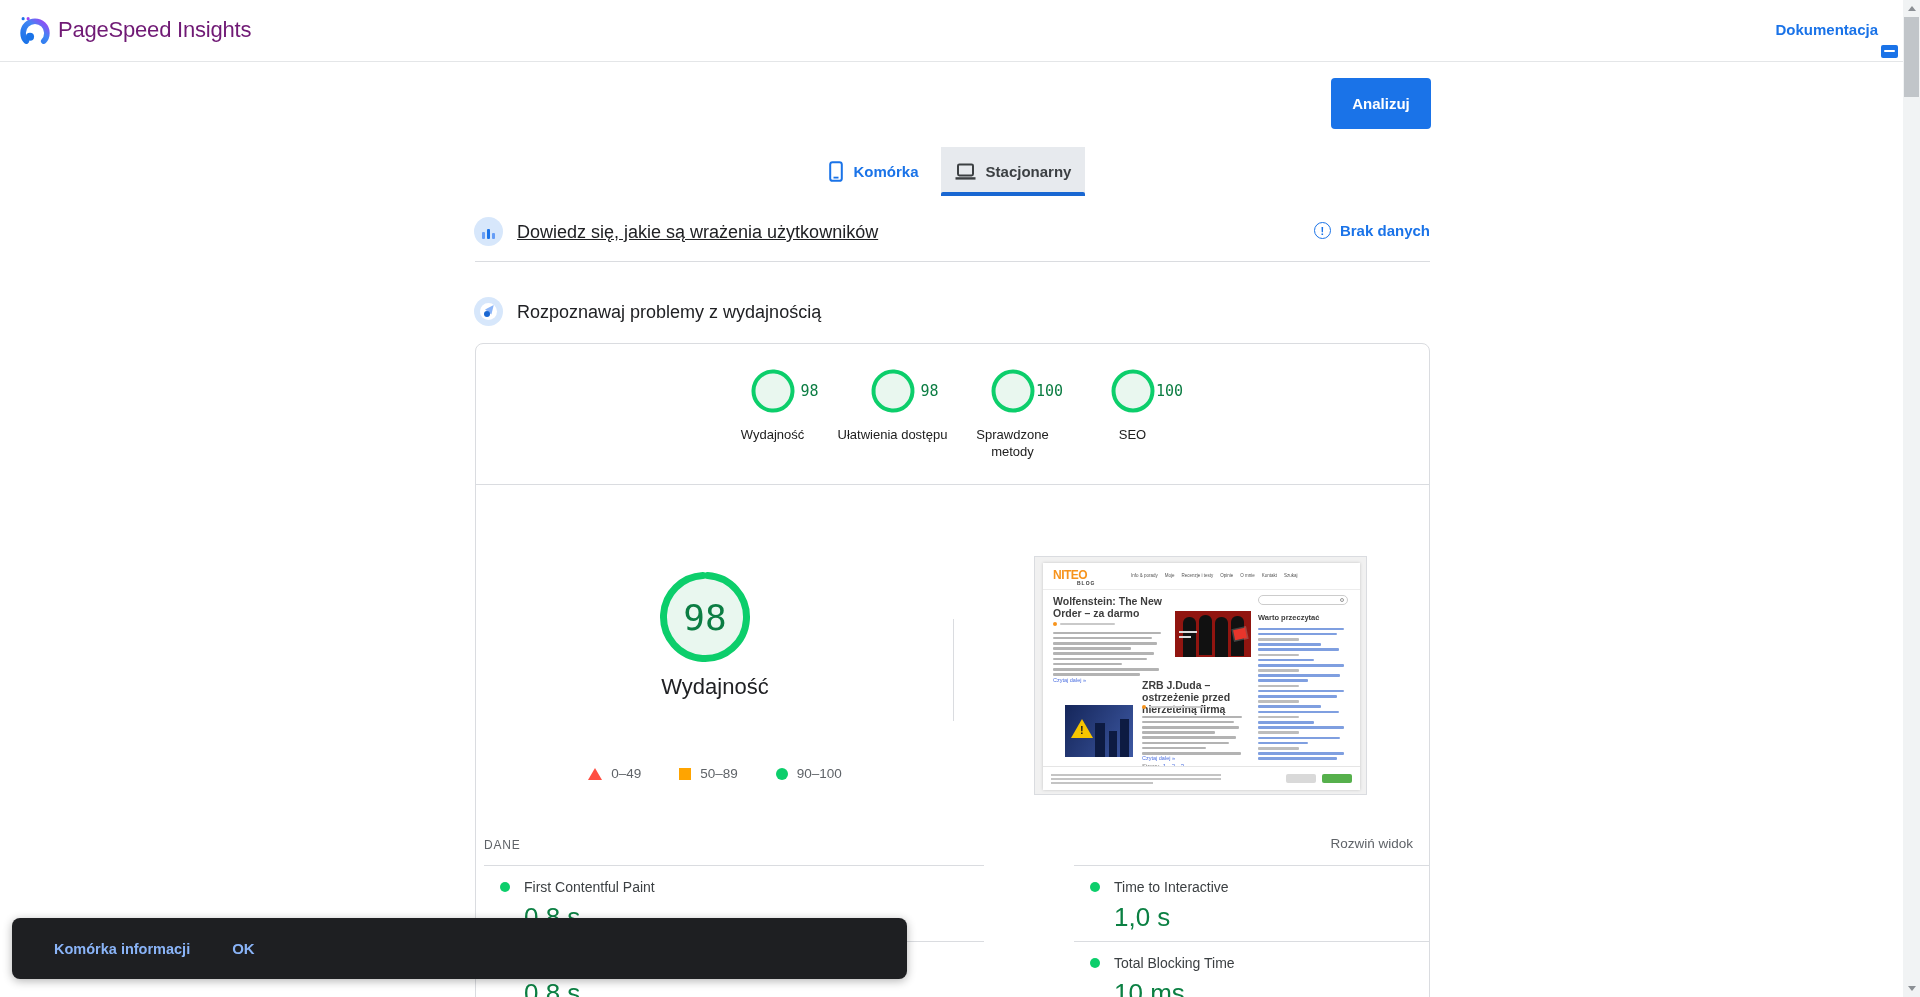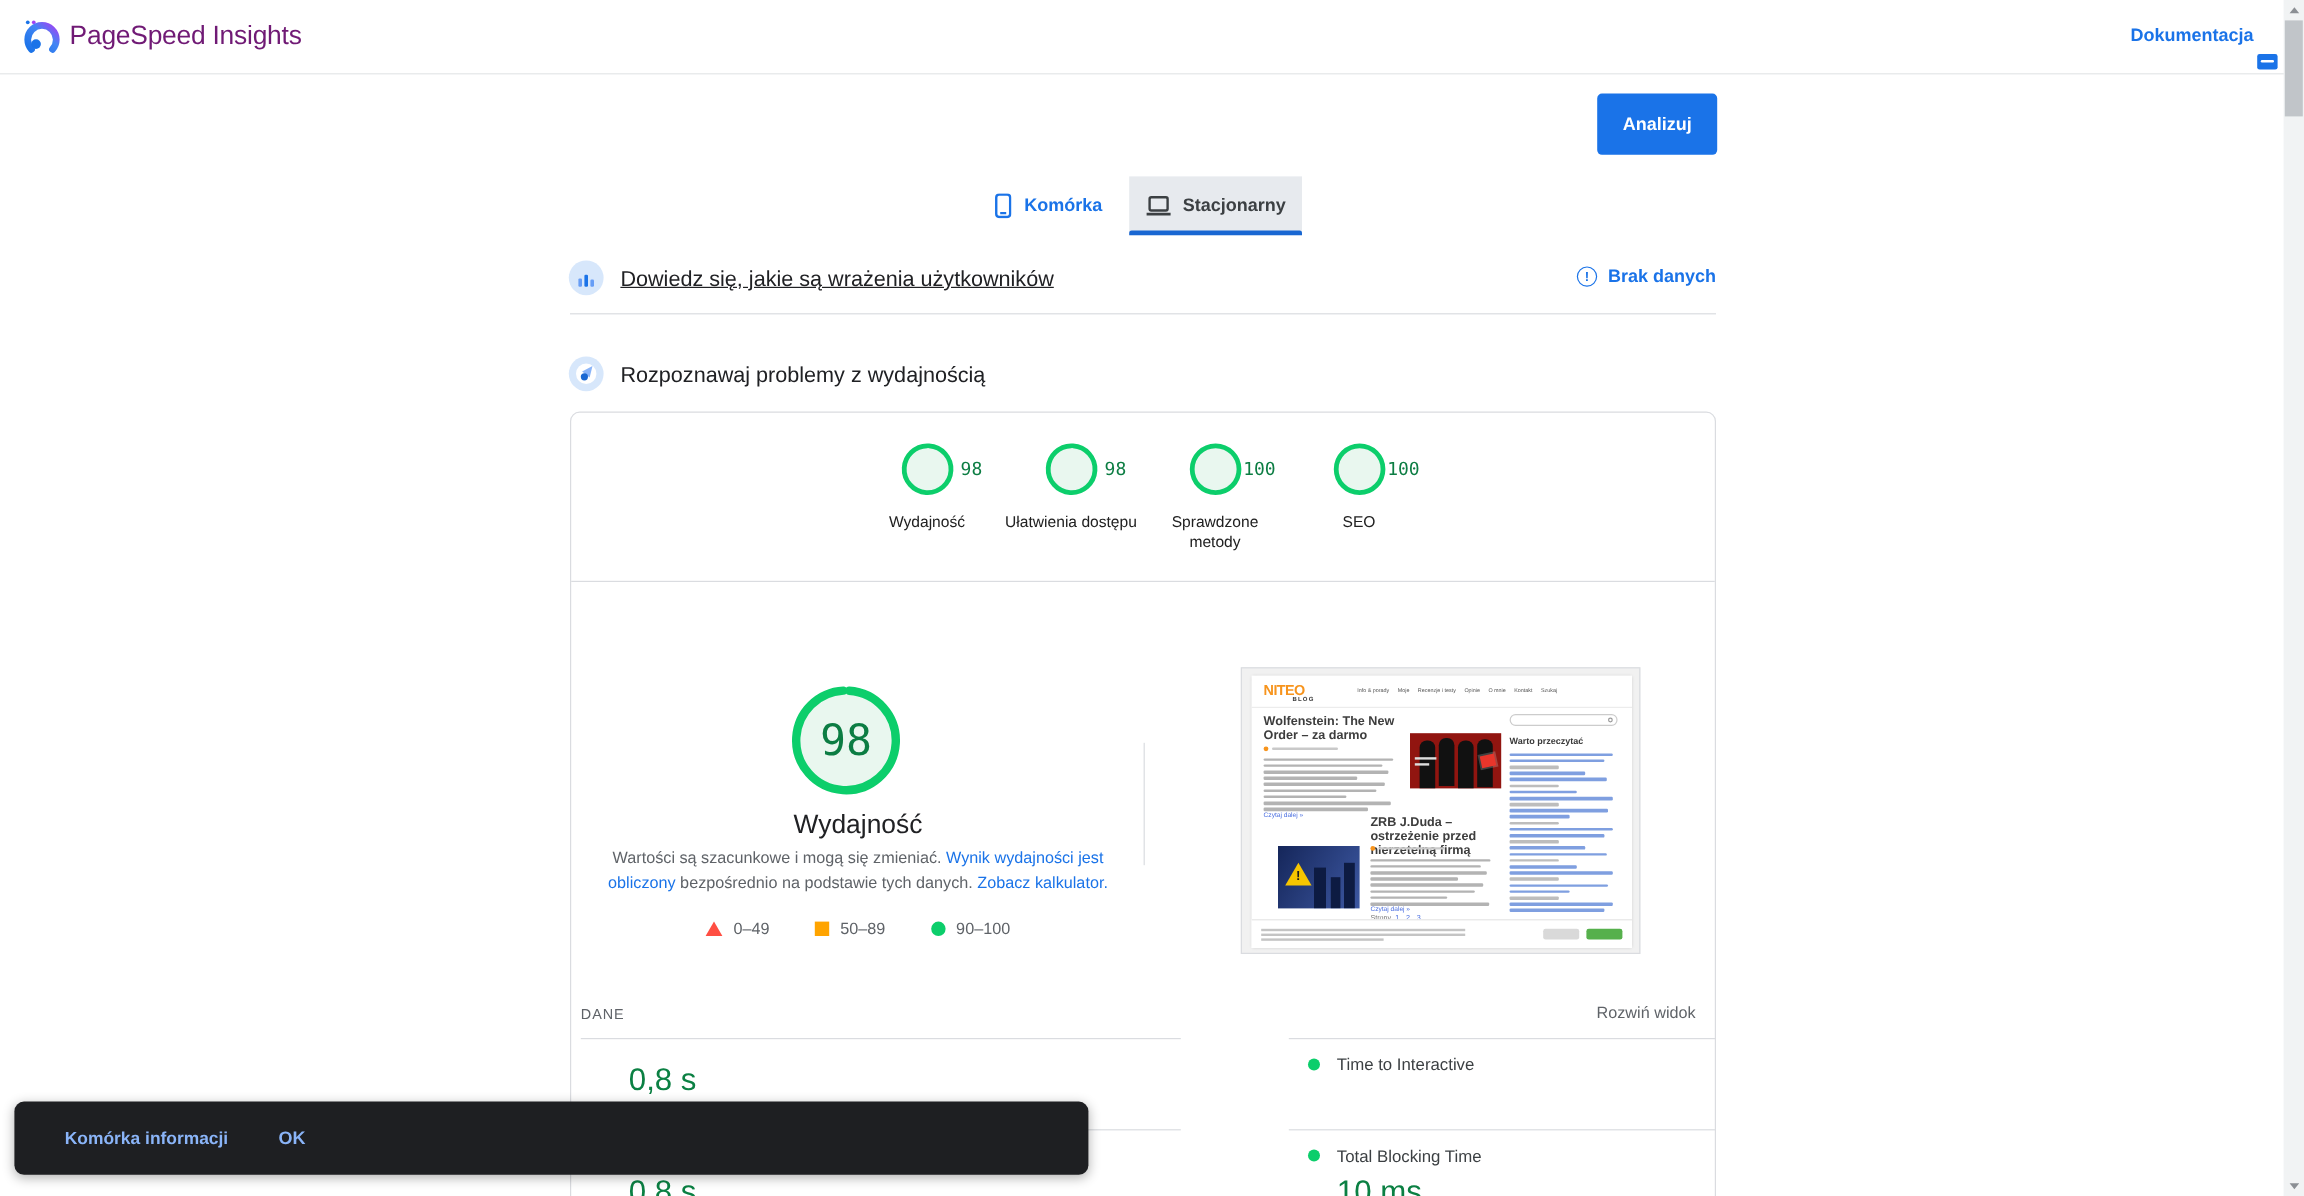--- a/index.html
+++ b/index.html
@@ -245,21 +245,20 @@
     <div class="card-div"></div>
 
     <div class="gauge-big">
       <svg width="92" height="92" viewBox="0 0 92 92">
         <circle cx="46" cy="46" r="41.5" fill="#e9f7ef"></circle>
         <circle cx="46" cy="46" r="41.5" fill="none" stroke="#0cce6b" stroke-width="7" stroke-linecap="round" stroke-dasharray="255.5 5.2" transform="rotate(-86.4 46 46)"></circle>
       </svg>
       <div class="num">98</div>
     </div>
     <div class="gauge-title">Wydajność</div>
-    <div class="gauge-desc"><span>Wartości są szacunkowe i mogą się zmieniać. </span><span class="lnk">Wynik wydajności jest obliczony</span><span> bezpośrednio na podstawie tych danych. </span><span class="lnk">Zobacz kalkulator.</span></div>
 
     <div class="legend">
       <span class="leg-item">
           <i class="tri"></i>
           <span>0–49</span>
         </span>
       <span class="leg-item">
           <i class="sq"></i>
           <span>50–89</span>
         </span>
@@ -380,36 +379,41 @@
           <i class="t-btn t-btn-green"></i>
         </div>
       </div>
     </div>
 
     <div class="dane-lbl">DANE</div>
     <div class="expand-lnk">Rozwiń widok</div>
 
     <div class="mcol mcol-l">
       <div class="mrow">
+        <div class="mhead">
+            <i class="mdot"></i>
+            <span class="mlabel">First Contentful Paint</span>
+          </div>
         <div class="mvalue">0,8 s</div>
       </div>
       <div class="mrow">
         <div class="mhead">
             <i class="mdot"></i>
             <span class="mlabel"></span>
           </div>
         <div class="mvalue">0,8 s</div>
       </div>
     </div>
     <div class="mcol mcol-r">
       <div class="mrow">
         <div class="mhead">
             <i class="mdot"></i>
             <span class="mlabel">Time to Interactive</span>
           </div>
+        <div class="mvalue">1,0 s</div>
       </div>
       <div class="mrow">
         <div class="mhead">
             <i class="mdot"></i>
             <span class="mlabel">Total Blocking Time</span>
           </div>
         <div class="mvalue">10 ms</div>
       </div>
     </div>
   </div>

